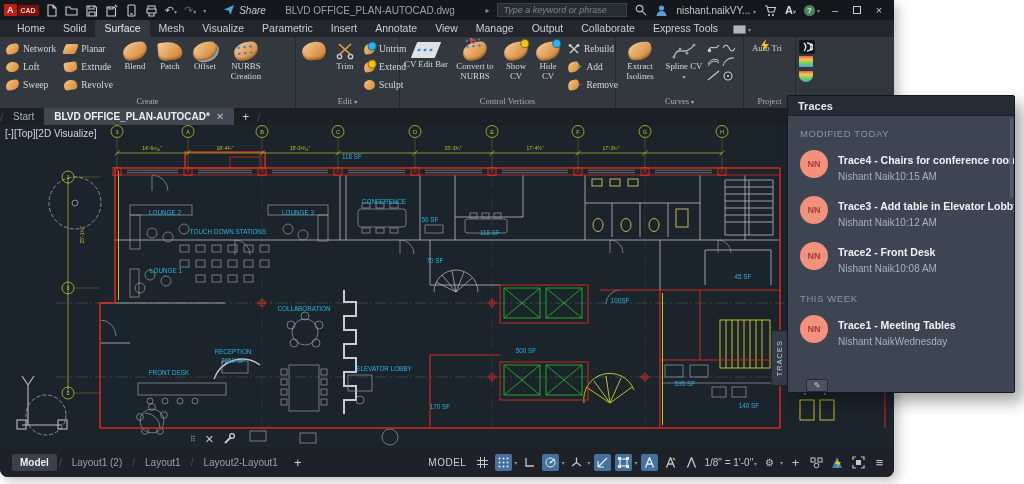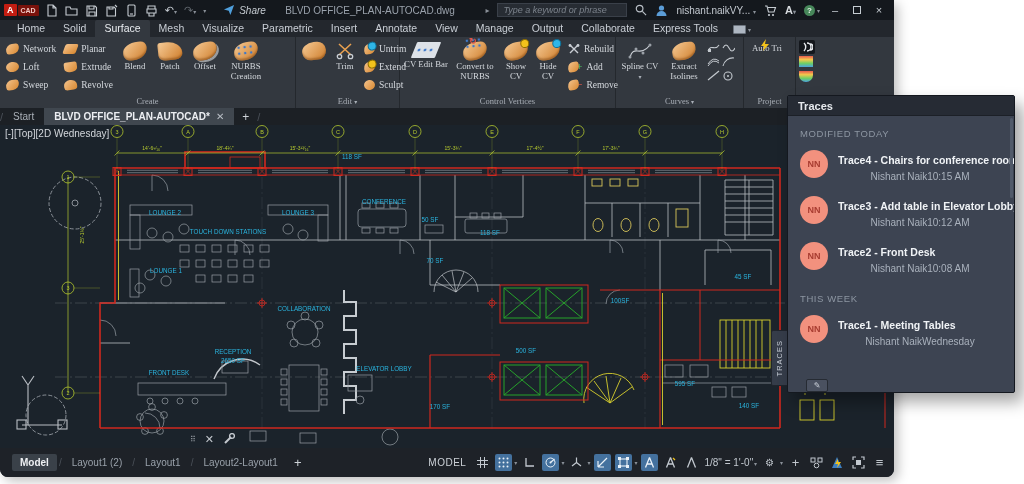--- a/index.html
+++ b/index.html
@@ -125,21 +125,21 @@
                   color:#e6e9ed; overflow:hidden; }
   .tp-header { height:20px; background:#262b34; border-bottom:1px solid #1c2027; display:flex; align-items:center;
                padding-left:10px; font-size:11px; font-weight:bold; }
   .tp-section { padding:8px 0 0; }
   .tp-heading { font-size:9.5px; color:#8d96a2; letter-spacing:.6px; padding:4px 12px 4px; }
   .trace-item { display:flex; gap:10px; padding:7px 12px; align-items:flex-start; }
   .avatar { width:28px; height:28px; border-radius:50%; background:#f2917e; color:#a83c30; font-size:9px; font-weight:bold;
             display:flex; align-items:center; justify-content:center; flex:none; }
   .tbody { flex:1; min-width:0; }
   .ttitle { font-size:10.5px; font-weight:bold; color:#f0f3f6; white-space:nowrap; }
-  .tsub { display:flex; justify-content:center; font-size:10px; color:#a9b1bc; margin-top:3px; }
+  .tsub { display:flex; justify-content:flex-start; font-size:10px; color:#a9b1bc; margin-top:3px; }
   .tp-scroll { position:absolute; right:1px; top:22px; width:3px; height:80px; background:#515a6a; border-radius:2px; }
   .traces-vtab { position:absolute; left:771px; top:330px; width:16px; height:56px; background:#353c49;
                  border:1px solid #20242c; border-right:none; border-radius:2px 0 0 2px;
                  display:flex; align-items:center; justify-content:center; }
   .traces-vtab span { writing-mode:vertical-rl; transform:rotate(180deg); font-size:7.5px; letter-spacing:1px; color:#c6ccd5; }
   .traces-grip { position:absolute; left:806px; top:379px; width:22px; height:13px; background:#4a5160;
                  border:1px solid #262b33; border-radius:2px; color:#c9cfd8; font-size:8px; line-height:11px; text-align:center; }
 </style>
 </head>
 <body>
@@ -352,32 +352,32 @@
                 <span>Remove</span>
               </div>
           </div>
         </div>
         <div class="plabel">Control Vertices</div>
       </div>
 
       <div class="rpanel" style="width:128px;">
         <div class="pbody">
           <div class="rbig" style="width:42px;">
+              <span class="bicon isolines"></span>
+              <span class="lbl">Extract Isolines</span>
+            </div>
+          <div class="rbig" style="width:42px;">
             <svg class="minisvg" width="24" height="18" viewBox="0 0 24 18">
                 <path d="M2,15 C6,2 12,16 22,3" stroke="#c9ced4" fill="none" stroke-width="1.2"></path>
                 <circle cx="2" cy="15" r="1.5" fill="#9aa0a7"></circle>
                 <circle cx="8" cy="7" r="1.5" fill="#9aa0a7"></circle>
                 <circle cx="15" cy="11" r="1.5" fill="#9aa0a7"></circle>
                 <circle cx="22" cy="3" r="1.5" fill="#9aa0a7"></circle>
               </svg>
             <span class="lbl"><span>Spline CV</span><br><span class="dd">▾</span></span>
-            </div>
-          <div class="rbig" style="width:42px;">
-              <span class="bicon isolines"></span>
-              <span class="lbl">Extract Isolines</span>
             </div>
           <div class="smcol" style="gap:3px;padding-top:3px;">
             <svg class="minisvg" width="13" height="11" viewBox="0 0 13 11">
                 <path d="M1,9 C4,1 8,10 12,3" stroke="#c3c8ce" fill="none" stroke-width="1.1"></path>
                 <rect x="1" y="7" width="3" height="3" fill="#c3c8ce"></rect>
               </svg>
             <svg class="minisvg" width="13" height="11" viewBox="0 0 13 11">
                 <path d="M1,8 q5,-8 11,-3 M1,10 q5,-8 11,-3" stroke="#c3c8ce" fill="none" stroke-width="1"></path>
               </svg>
             <svg class="minisvg" width="13" height="11" viewBox="0 0 13 11">
@@ -770,21 +770,21 @@
 
         <path d="M117,28 H722" stroke="#b5c92f" stroke-width="0.7"></path>
         <path d="M68,52 V268" stroke="#b5c92f" stroke-width="0.7"></path>
 
         <g stroke="#b9bec4" stroke-width="1.1" fill="none">
           <path d="M28,300 V260 M28,260 L22,251 M28,260 L34,251 M22,300 H62"></path>
           <rect x="17" y="295" width="9" height="9"></rect>
             <rect x="58" y="295" width="9" height="9"></rect>
         </g>
       </svg>
-      <div class="vplabel">[-][Top][2D Wednesday]</div>
+      <div class="vplabel">[-][Top][2D Visualize]</div>
       <div class="cmdicons">
         <span class="grip">⠿</span>
         <span style="font-size:11px;">✕</span>
         <svg width="13" height="13" viewBox="0 0 13 13">
             <path d="M3,10 L9,4" stroke="#c3c8ce" stroke-width="2"></path>
             <circle cx="10" cy="3" r="2.4" stroke="#c3c8ce" fill="none" stroke-width="1.4"></circle>
           </svg>
       </div>
     </div>
 

